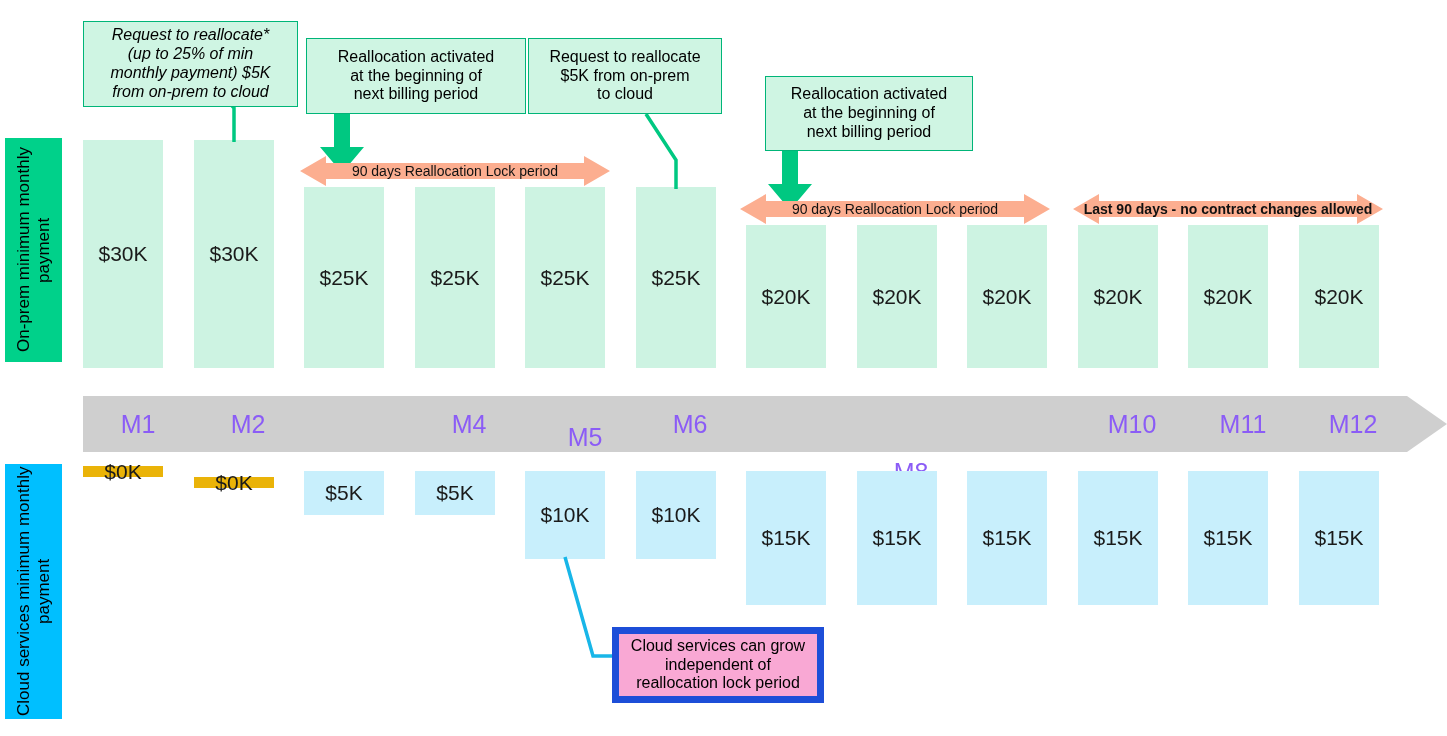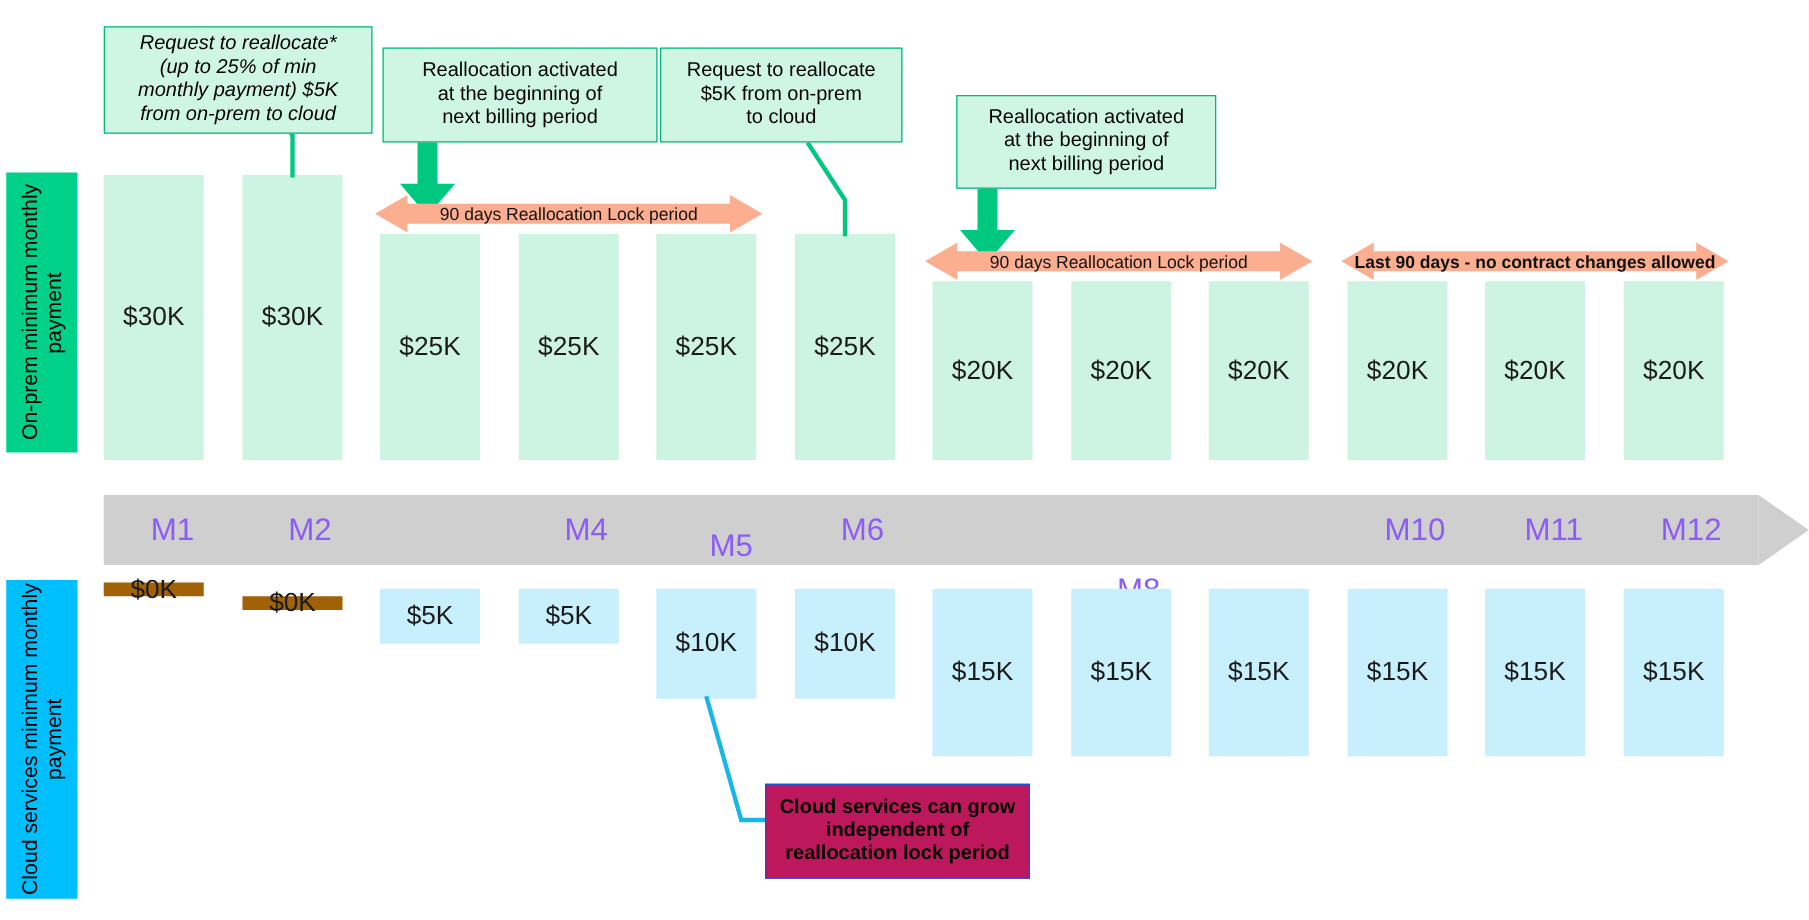--- a/index.html
+++ b/index.html
@@ -44,21 +44,21 @@
     align-items: center;
     justify-content: center;
     font-size: 21px;
     color: #1a1a1a;
   }
   .bar-onprem { background: #CDF3E2; }
   .bar-cloud  { background: #C8EFFC; }
   .bar-label  { pointer-events: none; white-space: nowrap; }
   .bar-zero {
     position: relative;
-    background: #a16207;
+    background: #eab308;
   }
   .bar-zero .zero-text {
     position: absolute;
     left: 50%;
     top: 50%;
     transform: translate(-50%, -50%);
     font-size: 21px;
     white-space: nowrap;
     color: #1a1a1a;
   }
@@ -94,23 +94,22 @@
     font-size: 16px;
     line-height: 1.18;
     padding: 4px 6px;
     white-space: pre-line;
   }
   .callout-green {
     background: #CFF5E3;
     border: 1px solid #00B578;
   }
   .callout-blue {
-    background: #be185d;
-    border: 1px solid #1d4ed8;
-    font-weight: bold;
+    background: #f9a8d4;
+    border: 7px solid #1d4ed8;
   }
 
   
   .lockarrow {
     position: absolute;
     display: flex;
     align-items: center;
     justify-content: center;
   }
   .lockarrow .lock-label {

